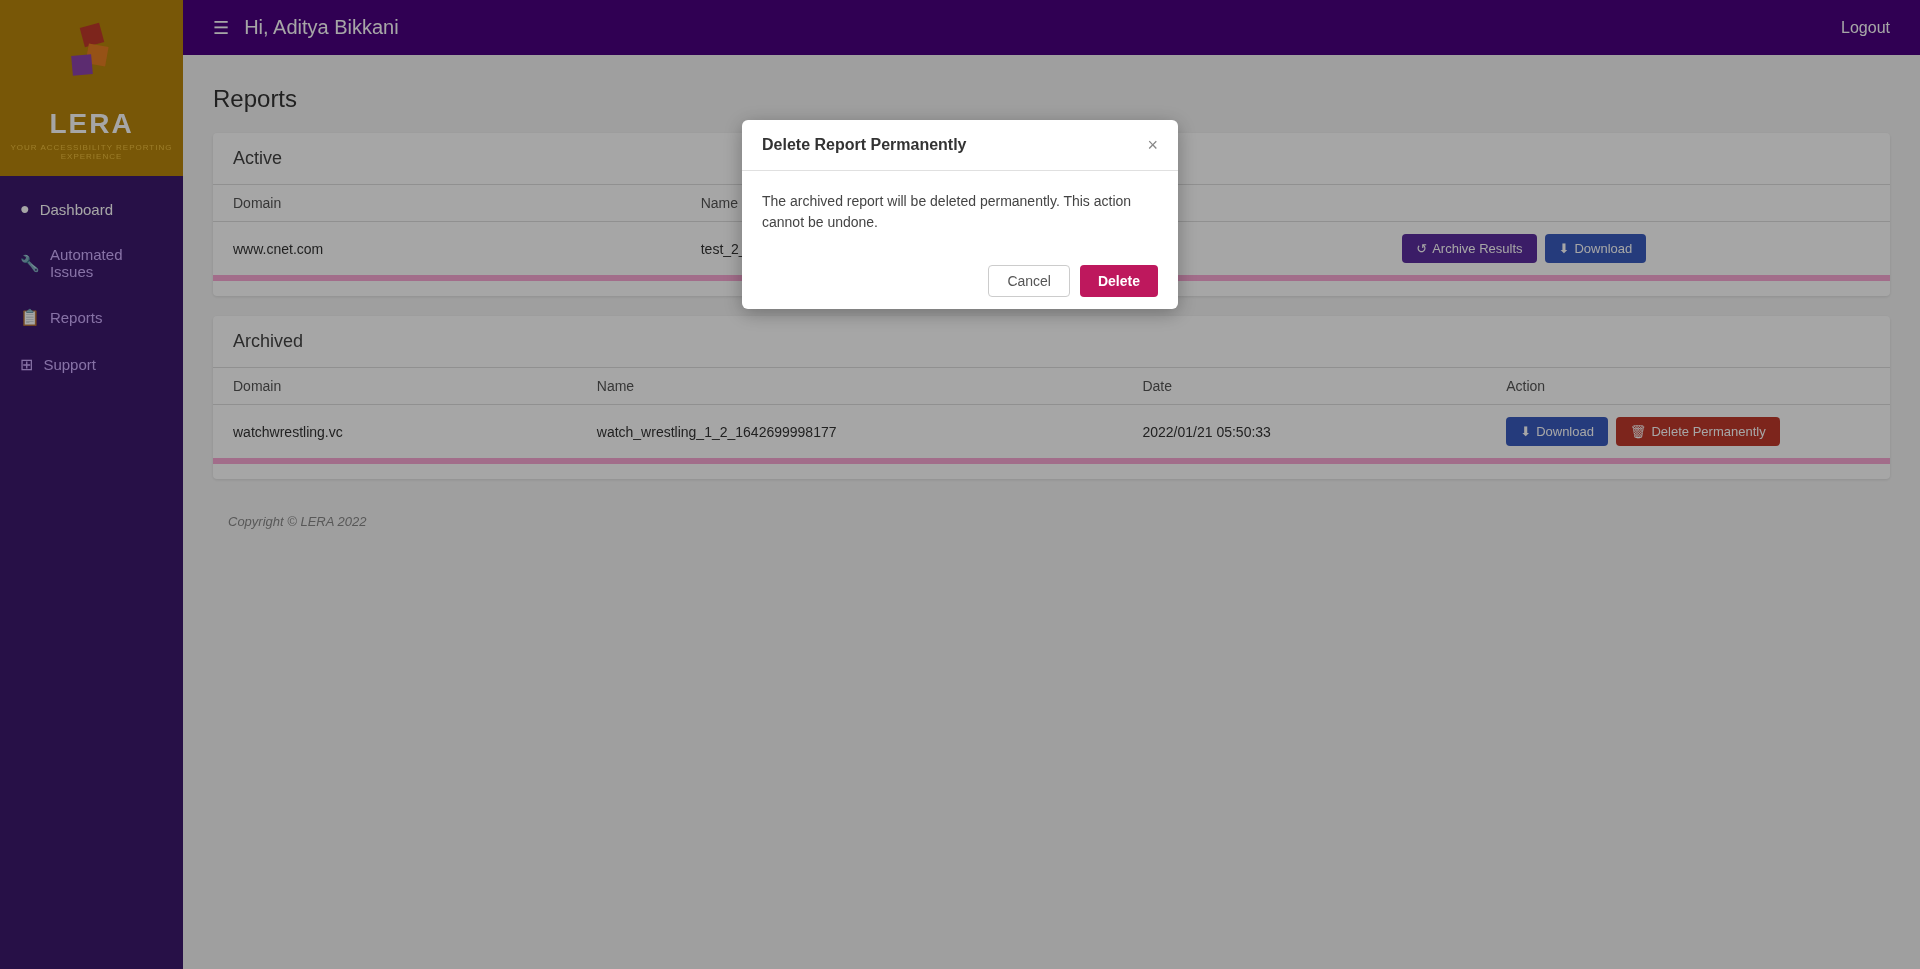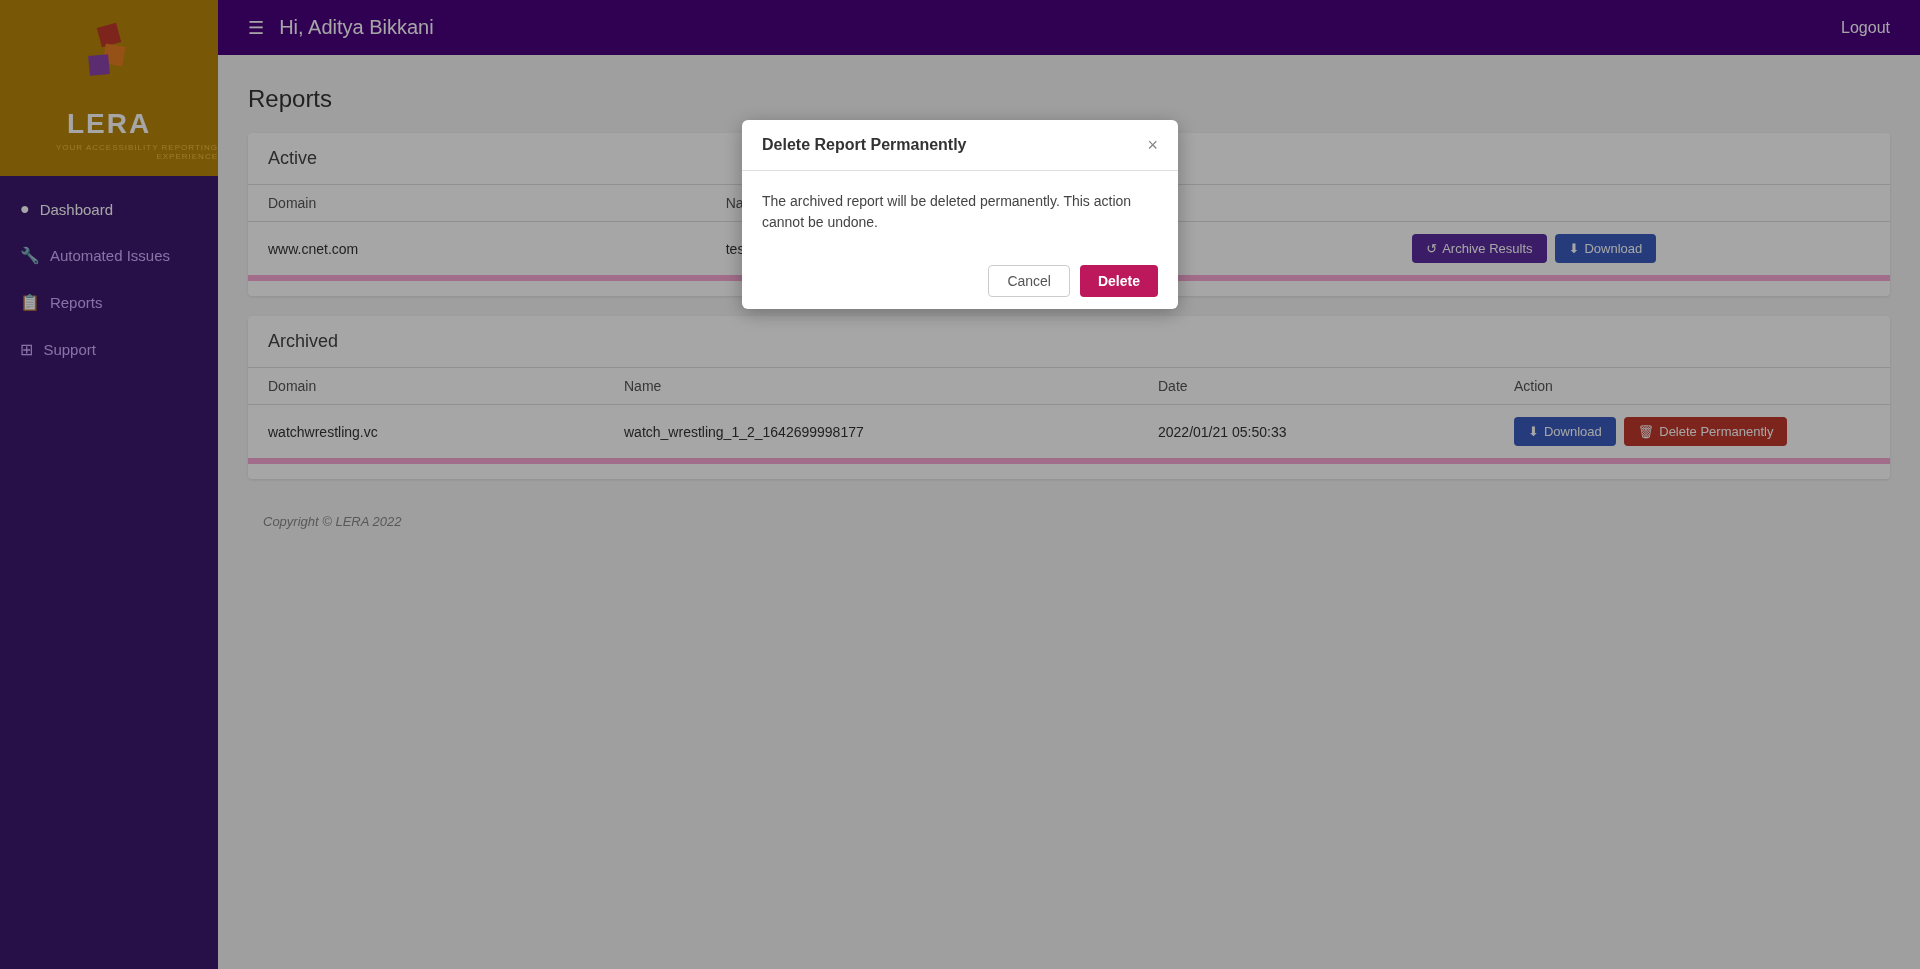--- a/index.html
+++ b/index.html
@@ -1,20 +1,20 @@
 <!DOCTYPE html>
 <html><head>
   <meta charset="utf-8">
   <style>
     * { margin: 0; padding: 0; box-sizing: border-box; }
     body { font-family: Arial, sans-serif; background: #f0f0f0; display: flex; height: 969px; overflow: hidden; }
 
     
     .sidebar {
-      width: 218px;
+      width: 183px;
       background: #3d1a6e;
       display: flex;
       flex-direction: column;
       align-items: center;
       flex-shrink: 0;
       height: 100%;
     }
     .sidebar-logo-area {
       background: #b8860b;
       width: 100%;
@@ -31,21 +31,21 @@
     .sidebar-brand {
       color: #ffffff;
       font-size: 28px;
       font-weight: bold;
       letter-spacing: 2px;
     }
     .sidebar-tagline {
       color: #f0c040;
       font-size: 8px;
       letter-spacing: 1px;
-      text-align: right;
+      text-align: center;
       margin-top: 3px;
       text-transform: uppercase;
     }
     .sidebar-nav {
       width: 100%;
       margin-top: 10px;
     }
     .sidebar-item {
       display: flex;
       align-items: center;

